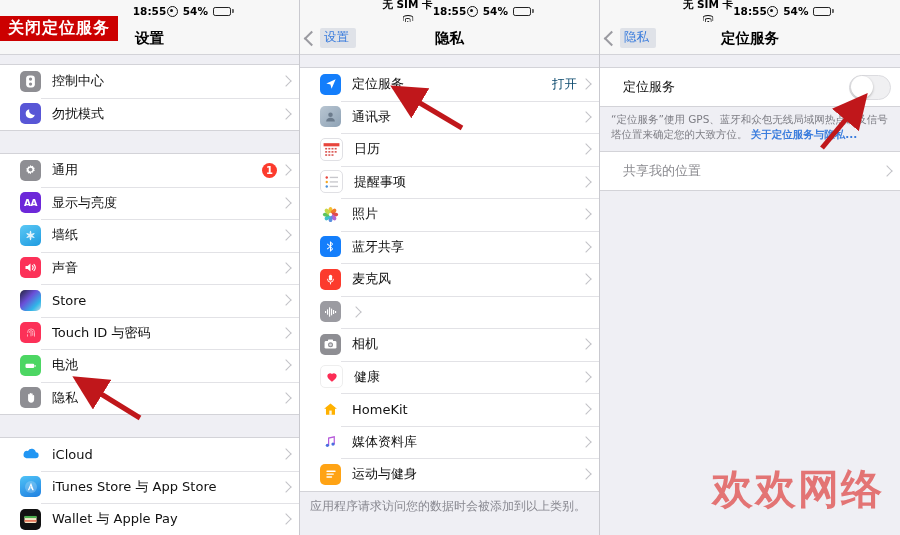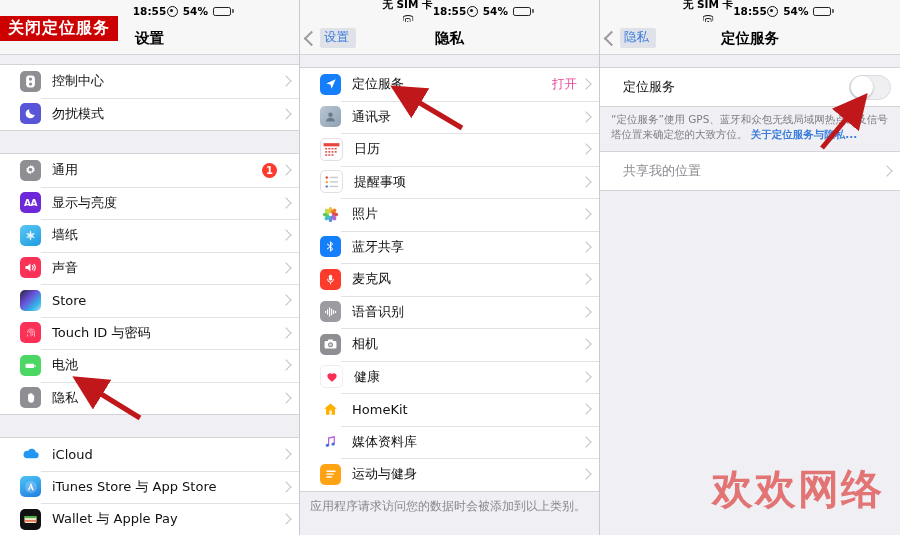--- a/index.html
+++ b/index.html
@@ -55,21 +55,21 @@
   .gap.sm{height:12px;}
   .gap.xs{height:9px;}
   .row{display:flex;align-items:center;height:32.5px;padding-left:20px;position:relative;
        background:#fff;box-sizing:border-box;}
   .row + .row:before{content:"";position:absolute;left:41px;right:0;top:0;height:1px;background:#e2e2e6;}
   .ico{width:21px;height:21px;border-radius:5px;margin-right:11px;flex:0 0 21px;
        display:flex;align-items:center;justify-content:center;position:relative;overflow:hidden;}
   .label{font-size:13px;color:#111;flex:1;white-space:nowrap;}
   .label.gray{color:#8b8b90;}
   .rt{display:flex;align-items:center;gap:5px;padding-right:9px;}
-  .val{font-size:12.5px;color:#ec4899;}
+  .val{font-size:12.5px;color:#0c4a6e;}
   .chev{width:7px;height:7px;border-top:1.6px solid #c2c2c7;border-right:1.6px solid #c2c2c7;
         transform:rotate(45deg);}
   .badge{background:#fc3b2d;color:#fff;border-radius:50%;width:15px;height:15px;font-size:10px;
          display:flex;align-items:center;justify-content:center;font-weight:bold;}
 
   
   .note{font-size:12px;color:#888890;padding:6px 10px 0 10px;line-height:1.35;}
 
   
   .toggle{width:42px;height:25px;border-radius:13px;background:#f0f0f2;border:1px solid #dcdce0;
@@ -463,21 +463,20 @@
               <g fill="#fff">
                 <rect x="3" y="10.5" width="1.7" height="3"></rect>
                 <rect x="6" y="8" width="1.7" height="8"></rect>
                 <rect x="9" y="5" width="1.7" height="14"></rect>
                 <rect x="12" y="7" width="1.7" height="10"></rect>
                 <rect x="15" y="9" width="1.7" height="6"></rect>
                 <rect x="18" y="10.5" width="1.7" height="3"></rect>
               </g>
             </svg>
         </div>
-        <div class="label">语音识别</div>
         <div class="rt">
             <span class="chev"></span>
           </div>
       </div>
       <div class="row">
         <div class="ico i-cam">
           <svg width="15" height="15" viewBox="0 0 24 24">
               <rect x="2.5" y="6.5" width="19" height="12" rx="2.2" fill="#fff"></rect>
               <rect x="8" y="4" width="8" height="3" rx="1" fill="#fff"></rect>
               <circle cx="12" cy="12.5" r="4" fill="#8e8e93"></circle>

